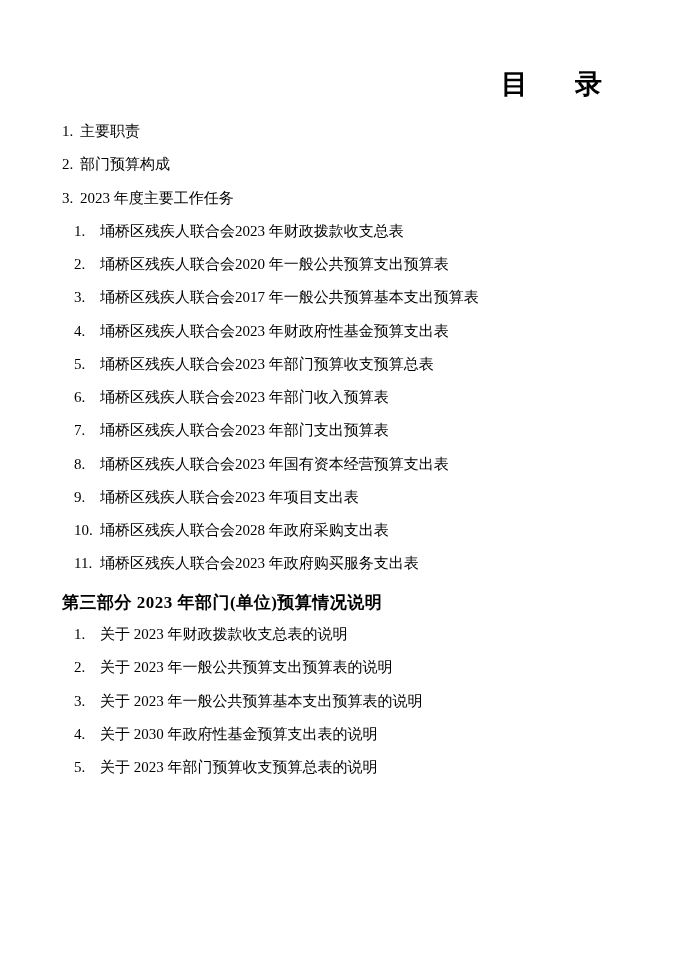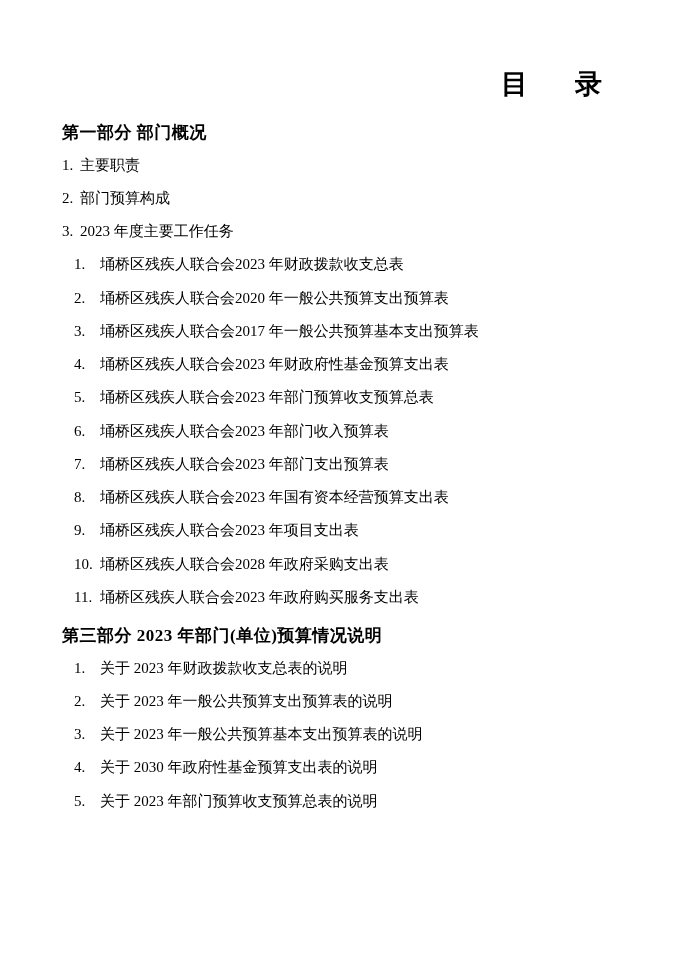--- a/index.html
+++ b/index.html
@@ -77,21 +77,20 @@
     min-width: 26px;
   }
 </style>
 </head>
 <body>
 
 <div class="page">
   <div class="doc-title">目　录</div>
   <div id="parts-container">
       <div class="section part1">
-        <div class="section-heading">第一部分  部门概况</div>
         <div class="item">
           <span class="num">1.</span>
           <span class="txt">主要职责</span>
         </div>
         <div class="item">
           <span class="num">2.</span>
           <span class="txt">部门预算构成</span>
         </div>
         <div class="item">
           <span class="num">3.</span>

